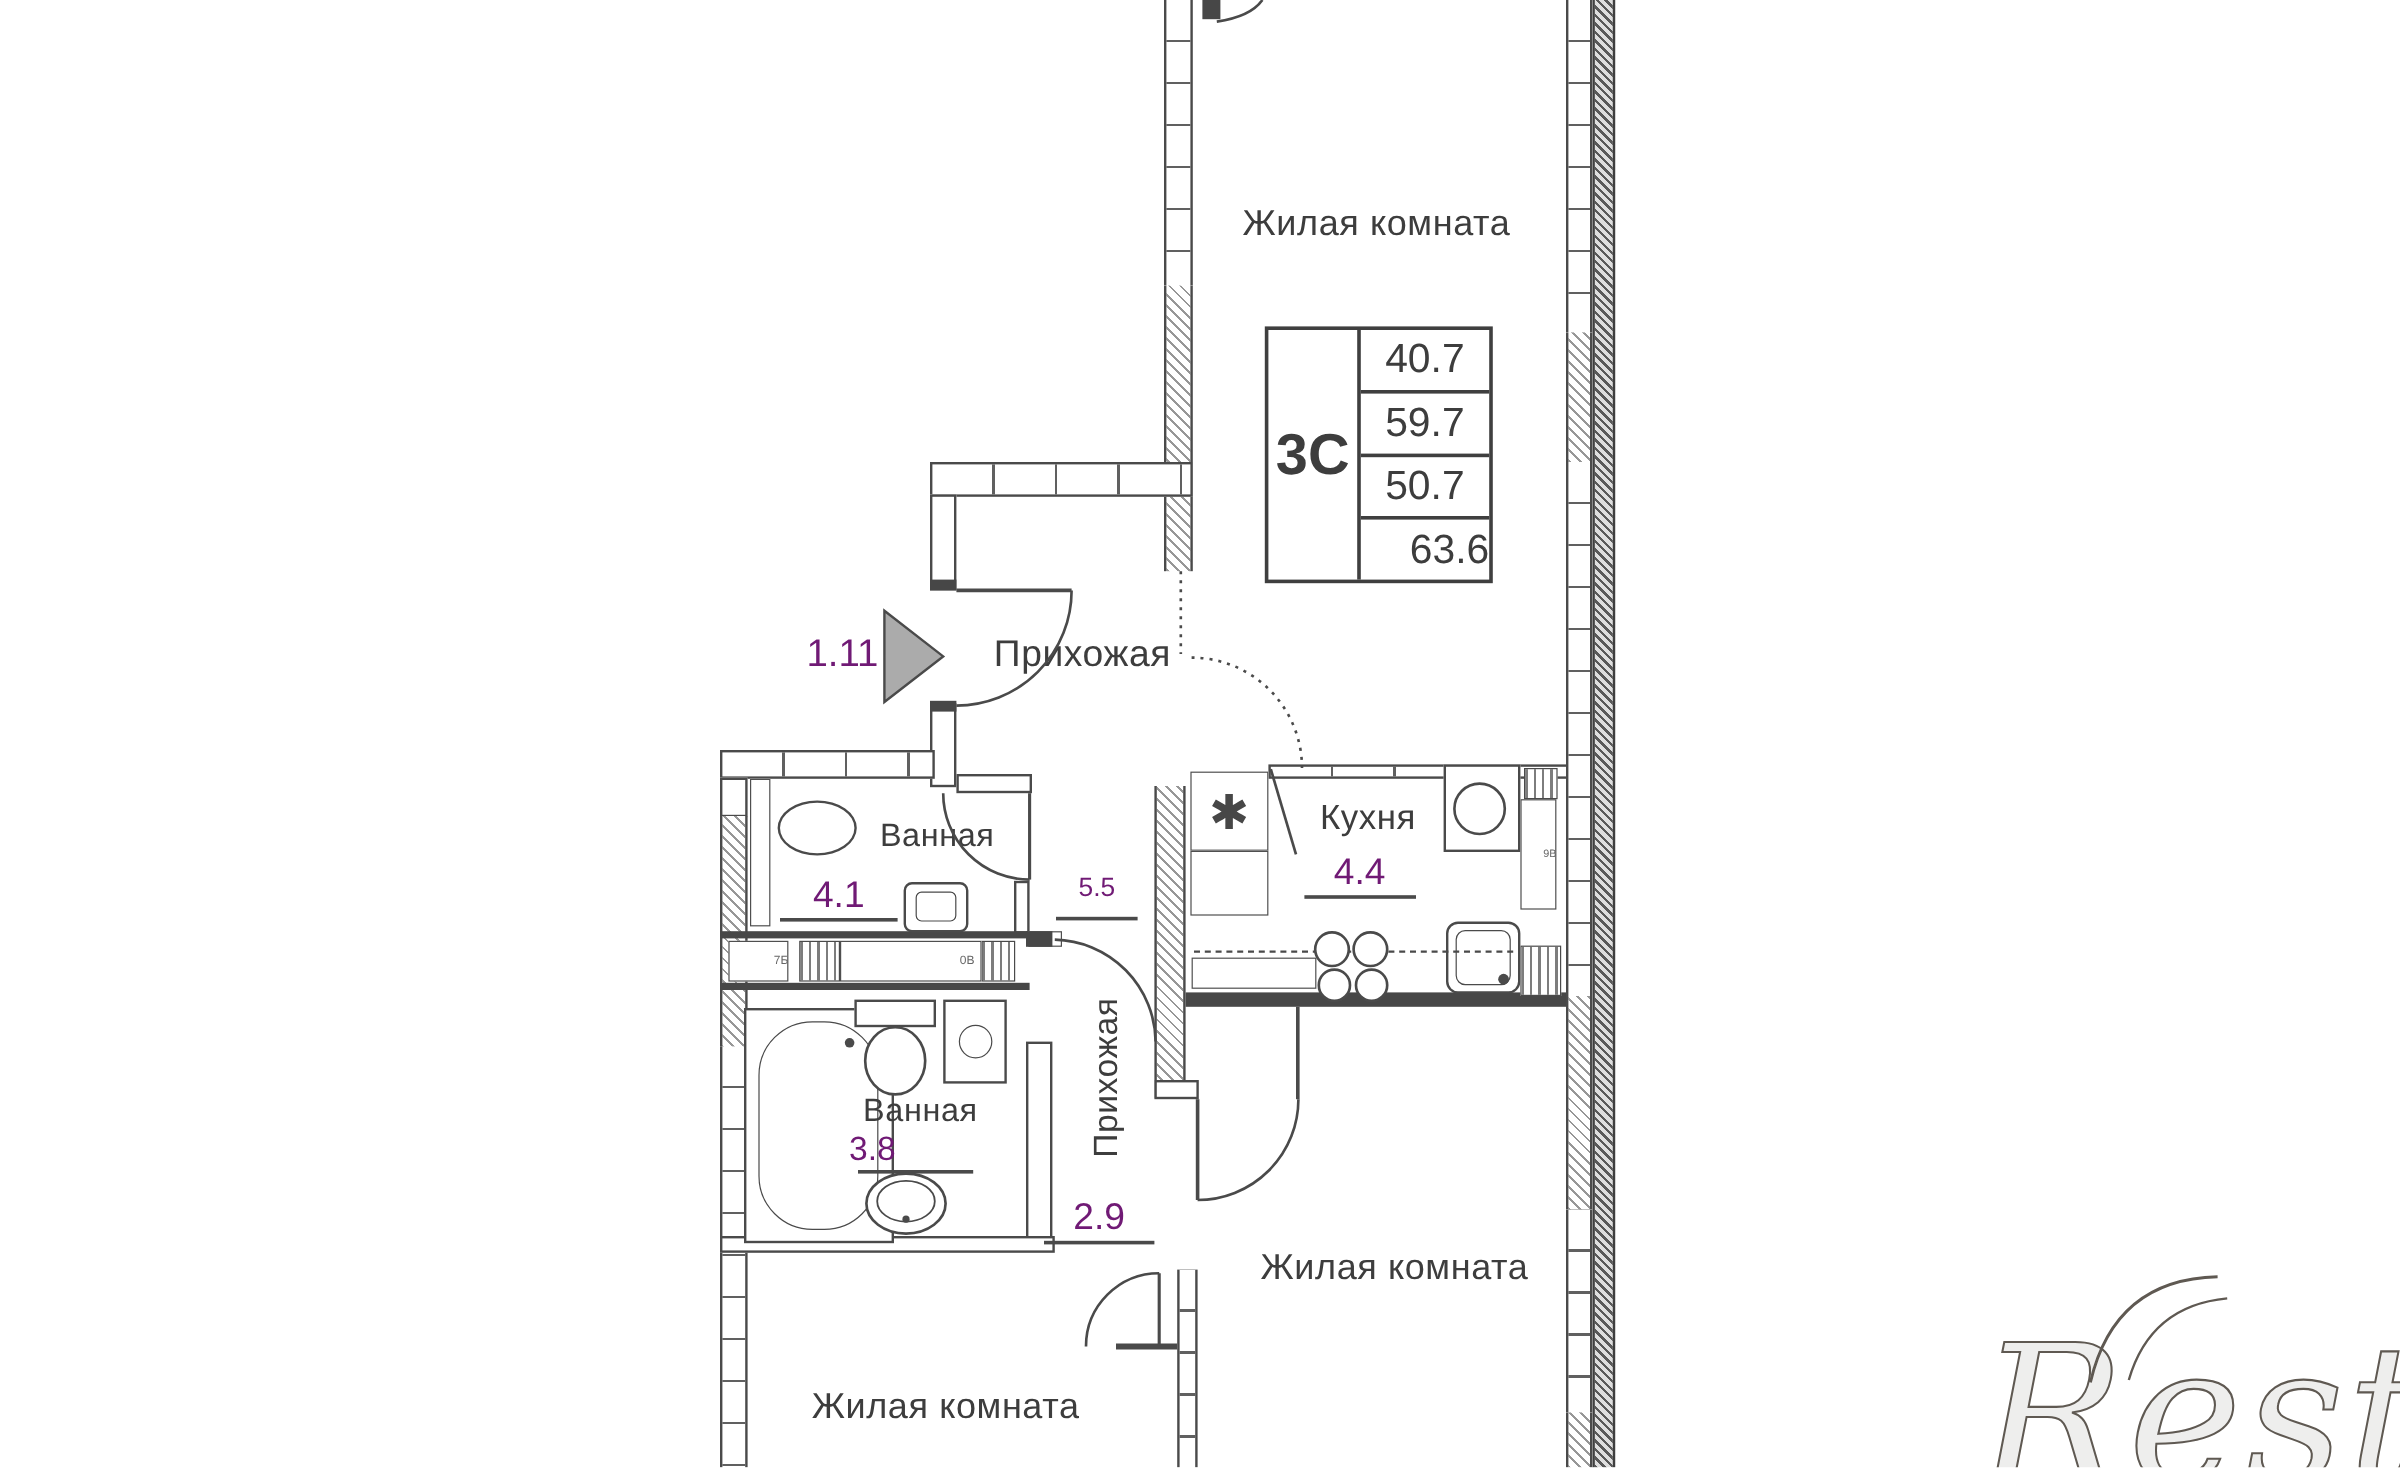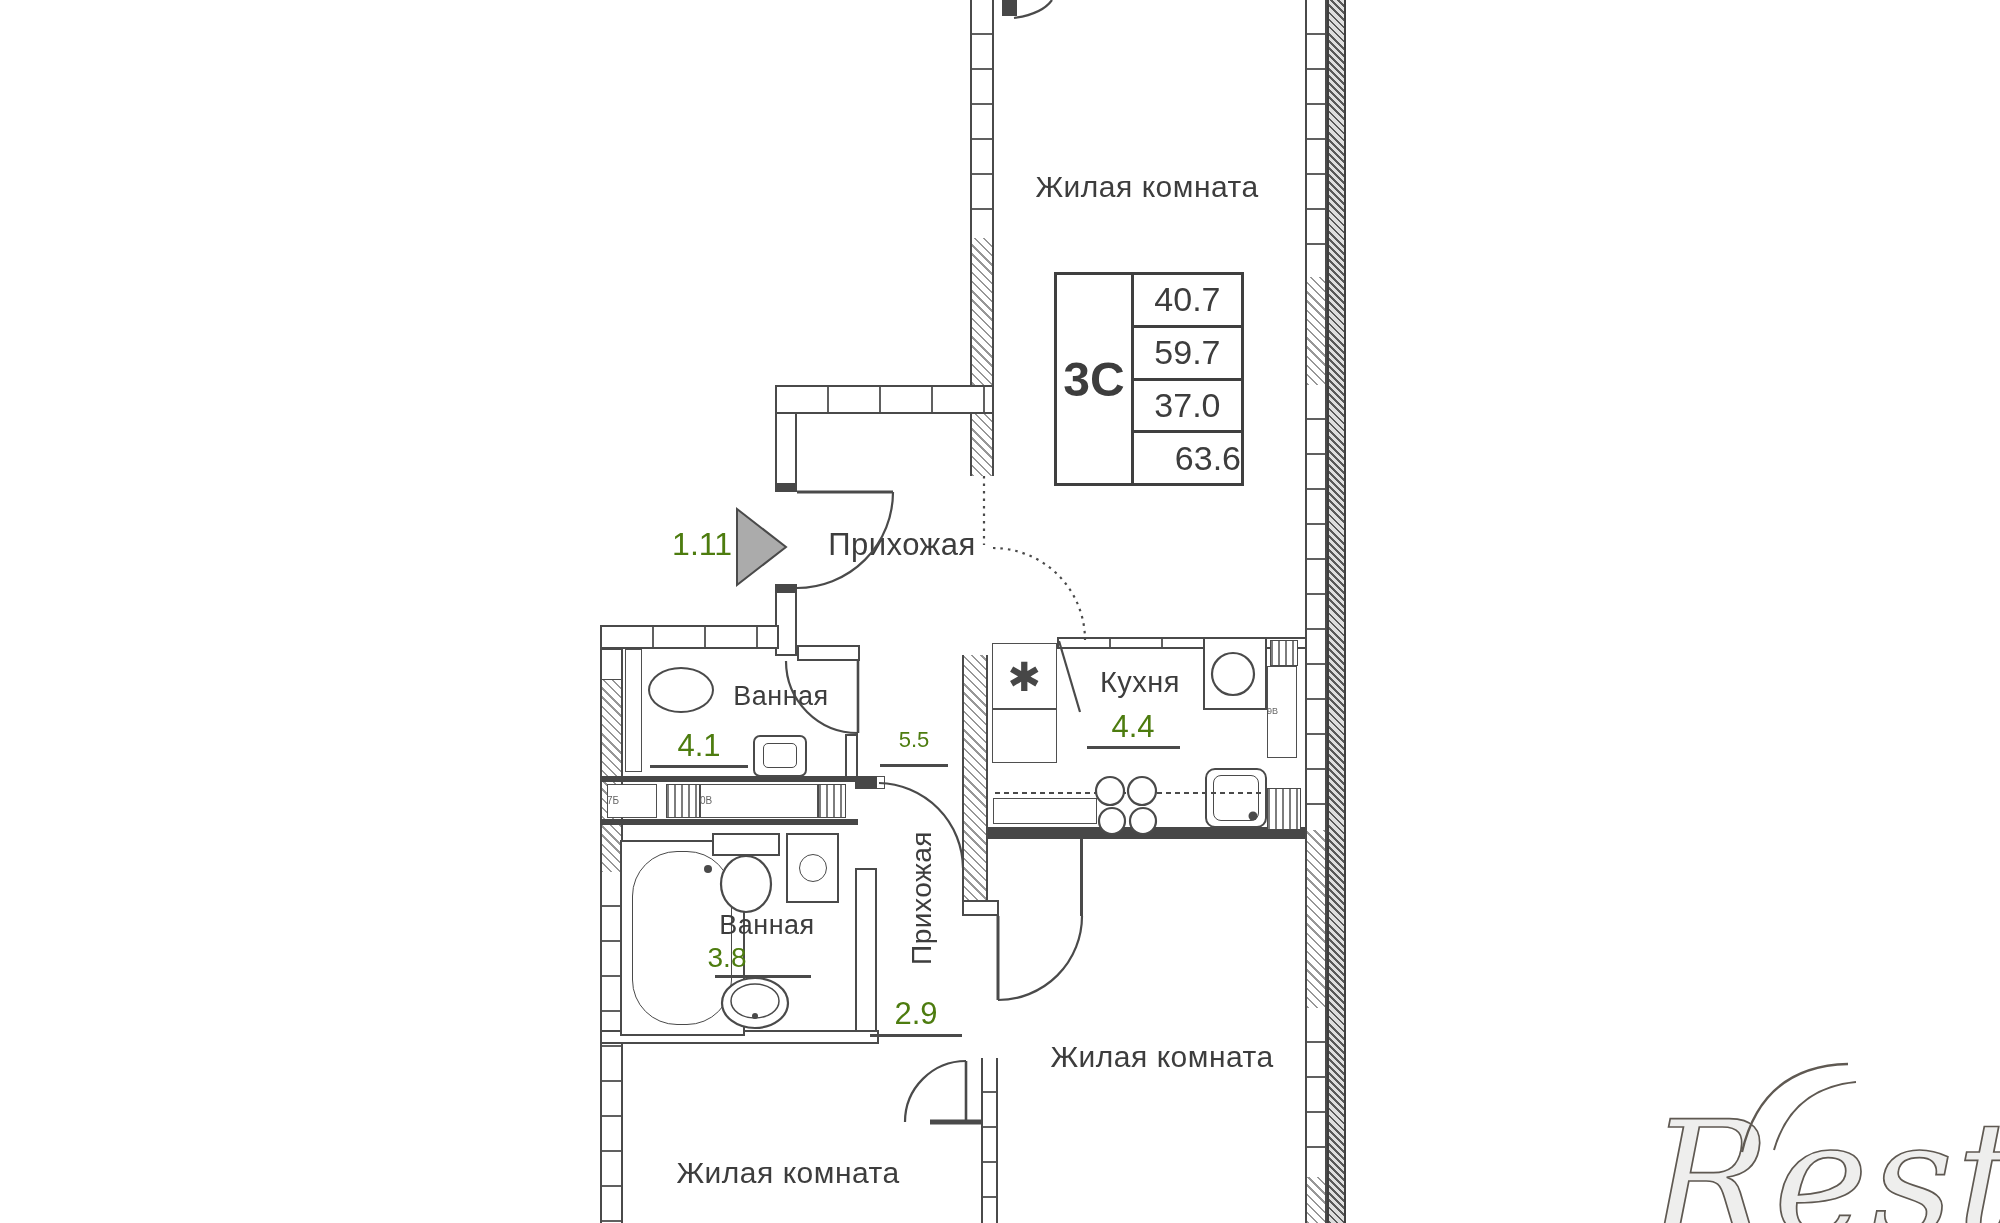--- a/index.html
+++ b/index.html
@@ -24,23 +24,23 @@
   .hatch{ position:absolute; border-left:2.2px solid #4a4a4a; border-right:2.2px solid #4a4a4a;
           background:#fff repeating-linear-gradient(45deg, #979797 0 1.7px, transparent 1.7px 6.5px); }
   
   .dense{ position:absolute; border-left:2px solid #3f3f3f; border-right:2px solid #3f3f3f;
           background:#dedede repeating-linear-gradient(45deg, #595959 0 2px, transparent 2px 5px); }
   
   .vstr{ position:absolute; border:1.6px solid #4a4a4a;
          background:#fff repeating-linear-gradient(to right, #7d7d7d 0 2px, transparent 2px 7px); }
   .lbl{ position:absolute; color:#3d3d3d; text-align:center; white-space:nowrap;
         font-weight:500; letter-spacing:.5px; }
-  .num{ position:absolute; color:#4d7c0f; text-align:center; white-space:nowrap; font-weight:500; }
+  .num{ position:absolute; color:#701a75; text-align:center; white-space:nowrap; font-weight:500; }
   .uline{ position:absolute; height:2.6px; background:#4a4a4a; }
-  .tiny{ position:absolute; color:#666; font-size:10px; text-align:left; }
+  .tiny{ position:absolute; color:#666; font-size:10px; text-align:right; }
   
   #info-table{ position:absolute; left:1054px; top:272px; width:190px; height:214px;
                border:3px solid #3f3f3f; background:#fff; display:flex; }
   #info-table .tc{ width:84px; border-right:3px solid #3f3f3f; display:flex;
                    align-items:center; justify-content:center; font-size:48px; color:#3d3d3d;font-weight:bold; }
   #info-table .tv{ flex:1; display:flex; flex-direction:column; }
   #info-table .tv div{ flex:1; display:flex; align-items:center; justify-content:center;
                        font-size:34px; color:#3d3d3d; border-bottom:3px solid #3f3f3f; }
   #info-table .tv div:last-child{ border-bottom:none;padding-left:41px; }
   .fix{ position:absolute; border:2.2px solid #4a4a4a; background:#fff; }
@@ -125,21 +125,21 @@
   <div class="fix" style="left:632px; top:851px; width:100px; height:174px; border-radius:45px; border-width:1.8px;"></div>
   <div class="fix" style="left:712px; top:833px; width:68px; height:23px;"></div>
   <div class="fix" style="left:786px; top:833px; width:53px; height:70px;"></div>
   <div class="fix" style="left:799px; top:854px; width:28px; height:28px; border-radius:50%; border-width:1.8px;"></div>
 
   <div id="info-table">
     <div class="tc">3С</div>
     <div class="tv">
       <div>40.7</div>
       <div>59.7</div>
-      <div>37.0</div>
+      <div>50.7</div>
       <div>63.6</div>
     </div>
   </div>
 
   <div class="lbl" style="left:1007px; top:170px; width:280px; font-size:30px;">Жилая комната</div>
 
   <div class="num" style="left:640px; top:526px; width:92px; font-size:32px; text-align:right;">1.11</div>
   <div class="lbl" style="left:782px; top:527px; width:240px; font-size:31px;">Прихожая</div>
 
   <div class="lbl" style="left:681px; top:681px; width:200px; font-size:27px;">Ванная</div>

